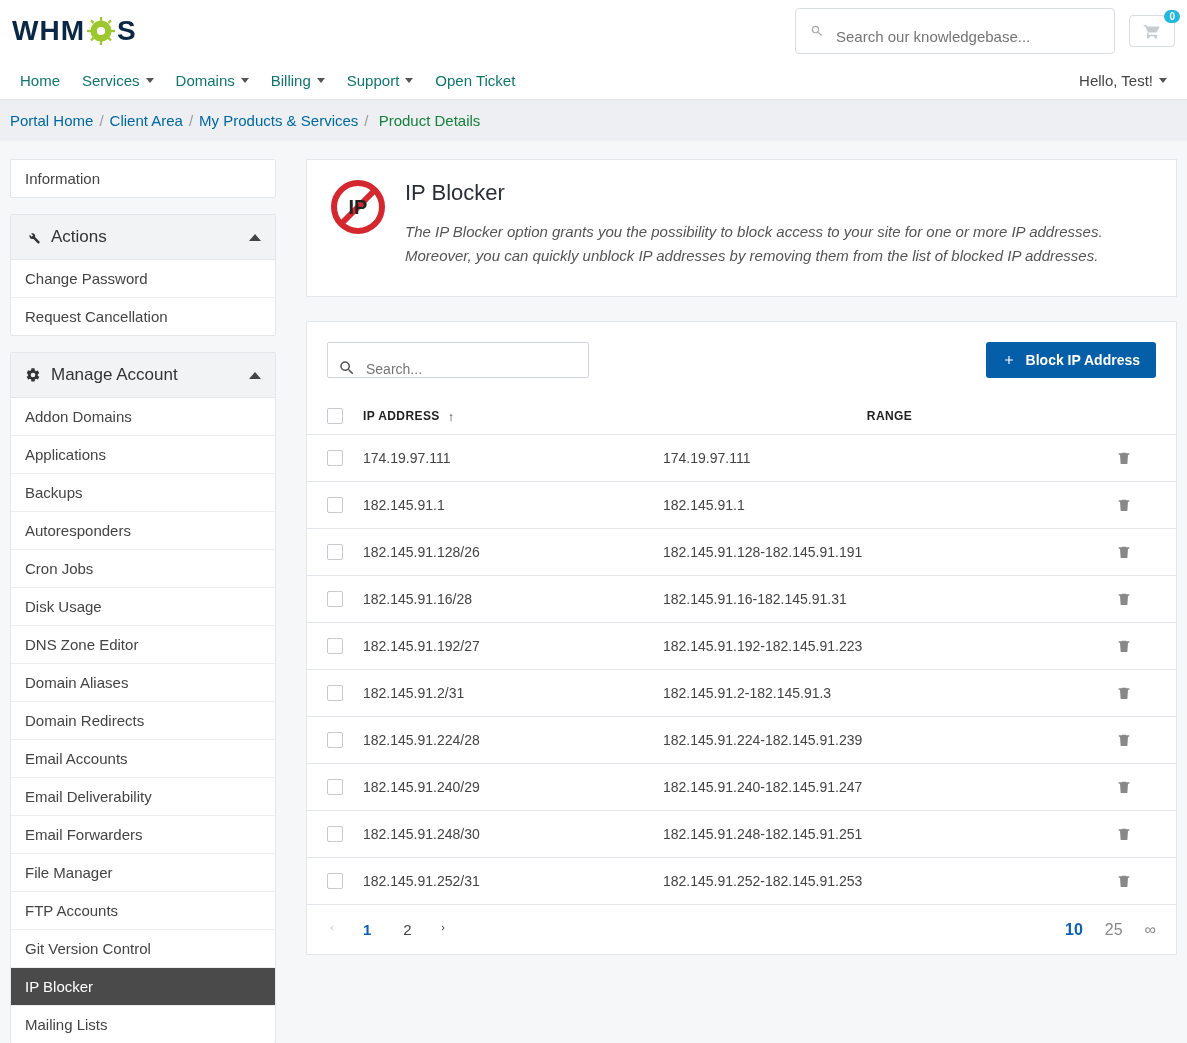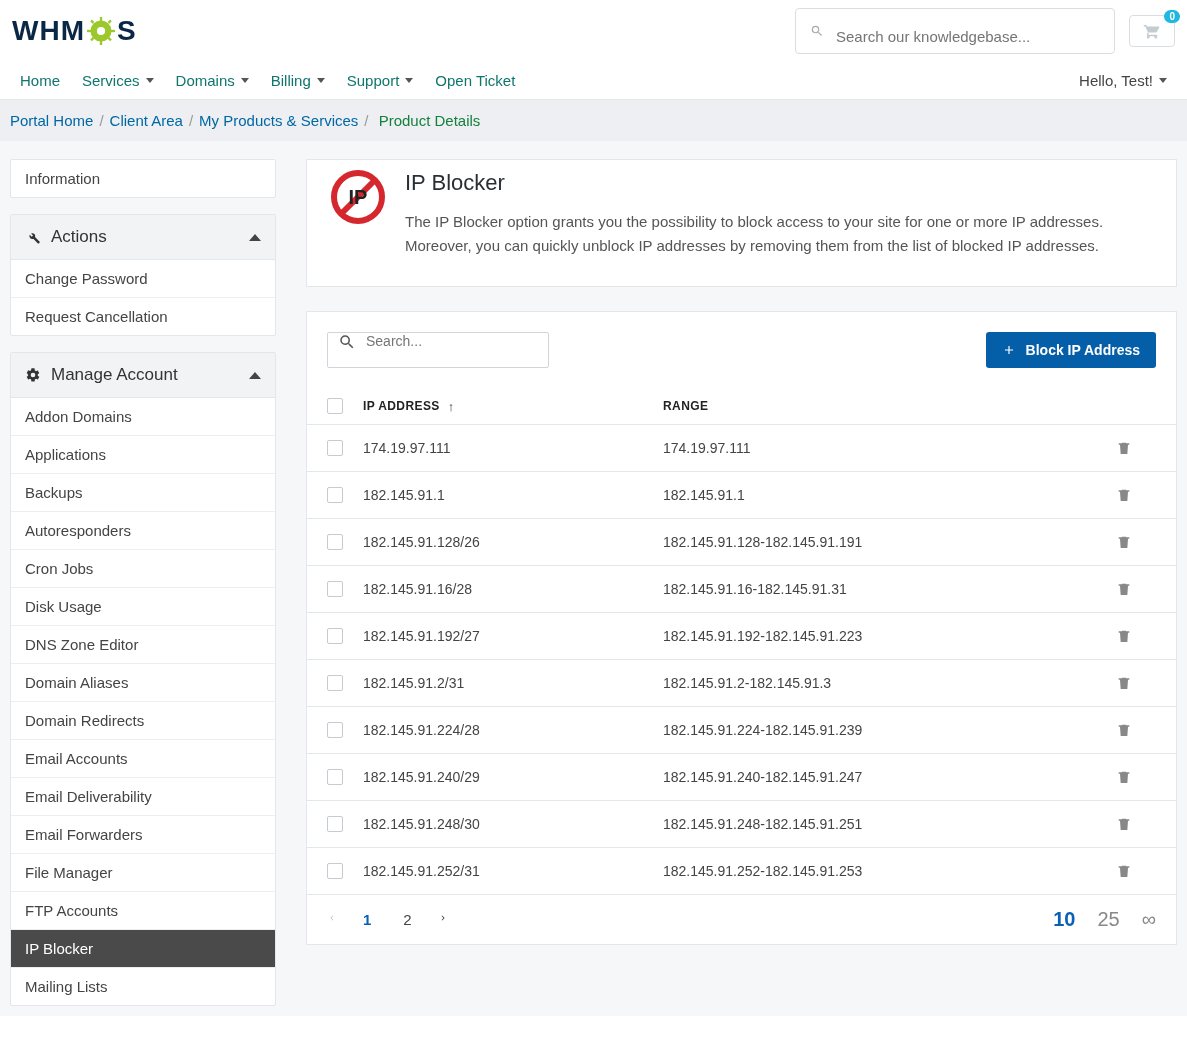--- a/index.html
+++ b/index.html
@@ -34,53 +34,53 @@
 .page { display: flex; gap: 30px; padding: 18px 10px 10px 10px; background: #f6f7f9; }
 .sidebar { width: 266px; flex-shrink: 0; display:flex; flex-direction:column; gap:16px; }
 .panel { background: #fff; border: 1px solid #e3e6ea; border-radius: 2px; }
 .panel-header { display:flex; align-items:center; justify-content:space-between; padding: 12px 14px; background:#f1f3f5; border-bottom:1px solid #e3e6ea; }
 .panel-header .title { display:flex; align-items:center; gap:10px; font-size:17px; color:#333; font-weight:500; }
 .panel-item { padding: 10px 14px; border-top: 1px solid #eceef1; color:#444; cursor:pointer; font-size:15px; }
 .panel-item:first-of-type { border-top: none; }
 .panel-item.active { background:#4a4a4a; color:#fff; }
 
 .main { flex: 1; display:flex; flex-direction:column; gap:24px; }
-.card { background:#fff; border:1px solid #e3e6ea; padding: 10px 70px 28px 24px; display:flex; gap:20px; }
+.card { background:#fff; border:1px solid #e3e6ea; padding: 20px 70px 28px 24px; display:flex; gap:20px; }
 .ip-icon { width:54px; height:54px; flex-shrink:0; }
 .card h1 { font-size: 22px; font-weight:500; color:#2a2f36; margin-bottom: 14px; }
-.card p { color:#555; line-height:1.6; font-size:15px; }
+.card p { color:#555; line-height:1.6; font-size:15px;font-style:italic; }
 
 .table-card { background:#fff; border:1px solid #e3e6ea; }
 .table-top { display:flex; align-items:center; justify-content:space-between; padding: 20px 20px; }
-.table-search { display:flex; align-items:flex-start; border:1px solid #d0d5da; border-radius:2px; padding:0 10px; width:222px; height:36px; }
+.table-search { display:flex; align-items:flex-end; border:1px solid #d0d5da; border-radius:2px; padding:0 10px; width:262px; height:36px; }
 .table-search input { border:none; outline:none; font-size:14px; width:100%; color:#555; }
 .table-search svg { margin-right:10px; flex-shrink:0; }
 .block-btn { background:#055fa8; color:#fff; border:none; padding: 10px 16px; font-size:14px; font-weight:600; border-radius:3px; display:flex; align-items:center; gap:10px; cursor:pointer;}
 .block-btn svg { flex-shrink:0; }
 
-.tbl-head { display:flex; align-items:center; padding: 10px 20px; border-bottom:1px solid #e3e6ea; color:#222; font-size:12px; font-weight:700; letter-spacing:0.4px; }
+.tbl-head { display:flex; align-items:center; padding: 10px 20px; border-bottom:1px solid #e3e6ea; color:#222; font-size:12px; font-weight:700; letter-spacing:0.4px;text-align:center; }
 .col-check { width: 36px; display:flex; align-items:center; }
 .col-ip { width: 300px; display:flex; align-items:center; gap:8px; }
 .col-range { flex:1; }
 .col-act { width:40px; text-align:right; }
 .chkbox { width:16px; height:16px; border:1px solid #c6cbd0; border-radius:2px; background:#fff; display:inline-block; }
 .sort-arrow { font-size:13px; color:#333; }
 
 .tbl-row { display:flex; align-items:center; padding: 14px 20px; border-bottom:1px solid #e3e6ea; font-size:14px; color:#444; }
 .tbl-row:last-child { border-bottom:none; }
 .trash { color:#888; cursor:pointer; }
 .trash svg { display:block; }
 
 .pager { display:flex; align-items:center; justify-content:space-between; padding: 12px 20px; border-top:1px solid #e3e6ea; }
 .pager-left { display:flex; align-items:center; gap: 20px; }
 .pg { color:#0a60b7; font-weight:600; cursor:pointer; padding:4px 6px; }
 .pg.inactive { color:#444; font-weight:400; }
 .pg-arrow { color:#444; cursor:pointer; }
 .pg-arrow.disabled { color:#c3c7cc; }
-.pager-right { display:flex; align-items:center; gap:22px; color:#888; font-size:20px; }
+.pager-right { display:flex; align-items:center; gap:22px; color:#888; font-size:16px; }
 .pager-right .active { color:#0a60b7; font-weight:600; }
 .chev-up { width:0; height:0; border-left:6px solid transparent; border-right:6px solid transparent; border-bottom:7px solid #444; }
 </style>
 </head>
 <body>
 
 <div class="topbar">
   <div class="logo">
     <span>WHM</span>
     <span class="gear">
@@ -196,20 +196,21 @@
           <div class="panel-item">Cron Jobs</div>
           <div class="panel-item">Disk Usage</div>
           <div class="panel-item">DNS Zone Editor</div>
           <div class="panel-item">Domain Aliases</div>
           <div class="panel-item">Domain Redirects</div>
           <div class="panel-item">Email Accounts</div>
           <div class="panel-item">Email Deliverability</div>
           <div class="panel-item">Email Forwarders</div>
           <div class="panel-item">File Manager</div>
           <div class="panel-item">FTP Accounts</div>
+          <div class="panel-item">Git Version Control</div>
           <div class="panel-item active">IP Blocker</div>
           <div class="panel-item">Mailing Lists</div>
         </div>
     </div>
   </div>
 
   <div class="main">
     <div class="card">
       <div class="ip-icon">
         <svg viewBox="0 0 54 54" width="54" height="54">

